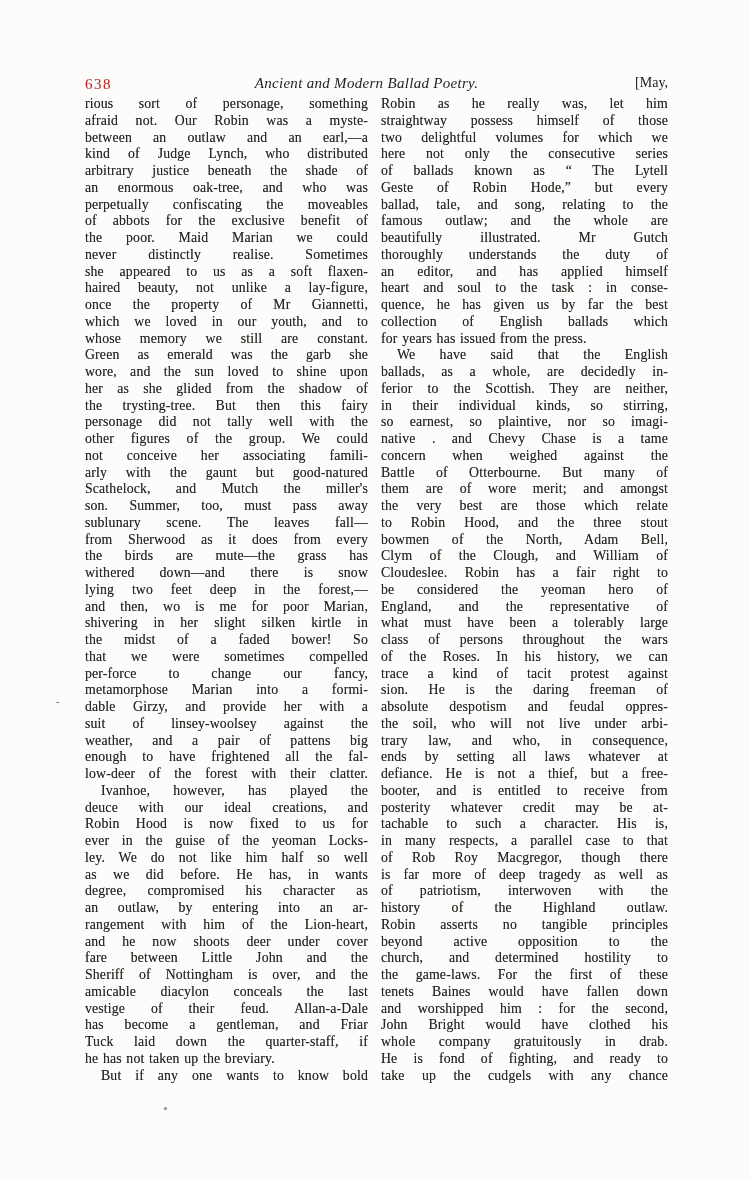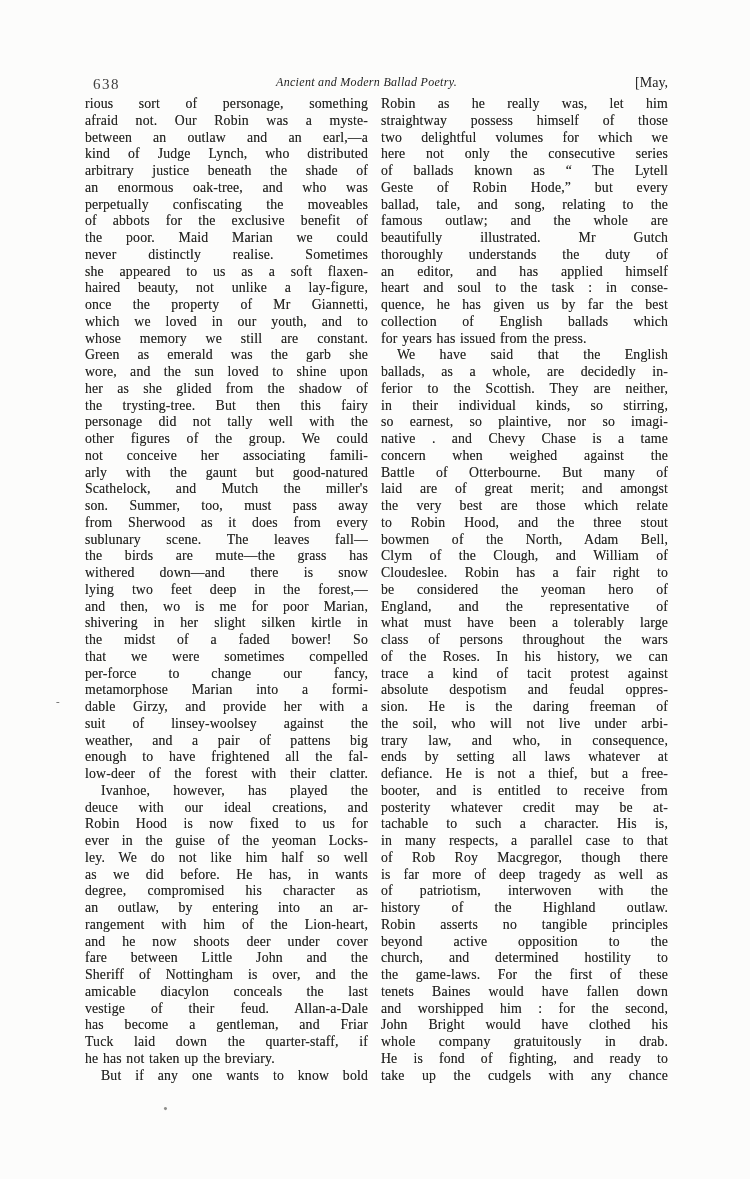--- a/index.html
+++ b/index.html
@@ -6,22 +6,22 @@
   .page{
     position:relative;
     width:750px;height:1179px;
     background:#fcfcfb;
     font-family:"Liberation Serif","DejaVu Serif",serif;
     color:#28282а;
     color:#282826;
     overflow:hidden;
   }
   .header{position:absolute;top:75px;left:85px;right:82px;height:20px;}
-  .pagenum{position:absolute;left:8px;top:1px;font-size:15px;letter-spacing:1.5px;color:#404040;}
-  .title{position:absolute;left:0;right:0;top:0;text-align:center;font-style:italic;font-size:12px;letter-spacing:.3px;transform:translateX(-10px);color:#222;}
+  .pagenum{position:absolute;left:0;top:1px;font-size:15px;letter-spacing:1.5px;color:#b91c1c;}
+  .title{position:absolute;left:0;right:0;top:0;text-align:center;font-style:italic;font-size:15px;letter-spacing:.3px;transform:translateX(-10px);color:#222;}
   .issue{position:absolute;right:0;top:0;font-size:14px;color:#222;}
   .columns{position:absolute;top:96px;left:85px;display:flex;gap:13px;}
   .col{width:283px;}
   .col-right{width:287px;}
   .line{
     font-size:13.8px;
     line-height:16.75px;
     height:16.75px;
     text-align:justify;
     text-align-last:justify;
@@ -65,22 +65,22 @@
         <div class="line">Green as emerald was the garb she</div>
         <div class="line">wore, and the sun loved to shine upon</div>
         <div class="line">her as she glided from the shadow of</div>
         <div class="line">the trysting-tree. But then this fairy</div>
         <div class="line">personage did not tally well with the</div>
         <div class="line">other figures of the group. We could</div>
         <div class="line">not conceive her associating famili-</div>
         <div class="line">arly with the gaunt but good-natured</div>
         <div class="line">Scathelock, and Mutch the miller's</div>
         <div class="line">son. Summer, too, must pass away</div>
+        <div class="line">sublunary scene. The leaves fall—</div>
         <div class="line">from Sherwood as it does from every</div>
-        <div class="line">sublunary scene. The leaves fall—</div>
         <div class="line">the birds are mute—the grass has</div>
         <div class="line">withered down—and there is snow</div>
         <div class="line">lying two feet deep in the forest,—</div>
         <div class="line">and then, wo is me for poor Marian,</div>
         <div class="line">shivering in her slight silken kirtle in</div>
         <div class="line">the midst of a faded bower! So</div>
         <div class="line">that we were sometimes compelled</div>
         <div class="line">per-force to change our fancy,</div>
         <div class="line">metamorphose Marian into a formi-</div>
         <div class="line">dable Girzy, and provide her with a</div>
@@ -124,34 +124,34 @@
         <div class="line">collection of English ballads which</div>
         <div class="line endline">for years has issued from the press.</div>
         <div class="line indent">We have said that the English</div>
         <div class="line">ballads, as a whole, are decidedly in-</div>
         <div class="line">ferior to the Scottish. They are neither,</div>
         <div class="line">in their individual kinds, so stirring,</div>
         <div class="line">so earnest, so plaintive, nor so imagi-</div>
         <div class="line">native . and Chevy Chase is a tame</div>
         <div class="line">concern when weighed against the</div>
         <div class="line">Battle of Otterbourne. But many of</div>
-        <div class="line">laid are of great merit; and amongst</div>
+        <div class="line">them are of wore merit; and amongst</div>
         <div class="line">the very best are those which relate</div>
         <div class="line">to Robin Hood, and the three stout</div>
         <div class="line">bowmen of the North, Adam Bell,</div>
         <div class="line">Clym of the Clough, and William of</div>
         <div class="line">Cloudeslee. Robin has a fair right to</div>
         <div class="line">be considered the yeoman hero of</div>
         <div class="line">England, and the representative of</div>
         <div class="line">what must have been a tolerably large</div>
         <div class="line">class of persons throughout the wars</div>
         <div class="line">of the Roses. In his history, we can</div>
         <div class="line">trace a kind of tacit protest against</div>
+        <div class="line">sion. He is the daring freeman of</div>
         <div class="line">absolute despotism and feudal oppres-</div>
-        <div class="line">sion. He is the daring freeman of</div>
         <div class="line">the soil, who will not live under arbi-</div>
         <div class="line">trary law, and who, in consequence,</div>
         <div class="line">ends by setting all laws whatever at</div>
         <div class="line">defiance. He is not a thief, but a free-</div>
         <div class="line">booter, and is entitled to receive from</div>
         <div class="line">posterity whatever credit may be at-</div>
         <div class="line">tachable to such a character. His is,</div>
         <div class="line">in many respects, a parallel case to that</div>
         <div class="line">of Rob Roy Macgregor, though there</div>
         <div class="line">is far more of deep tragedy as well as</div>

